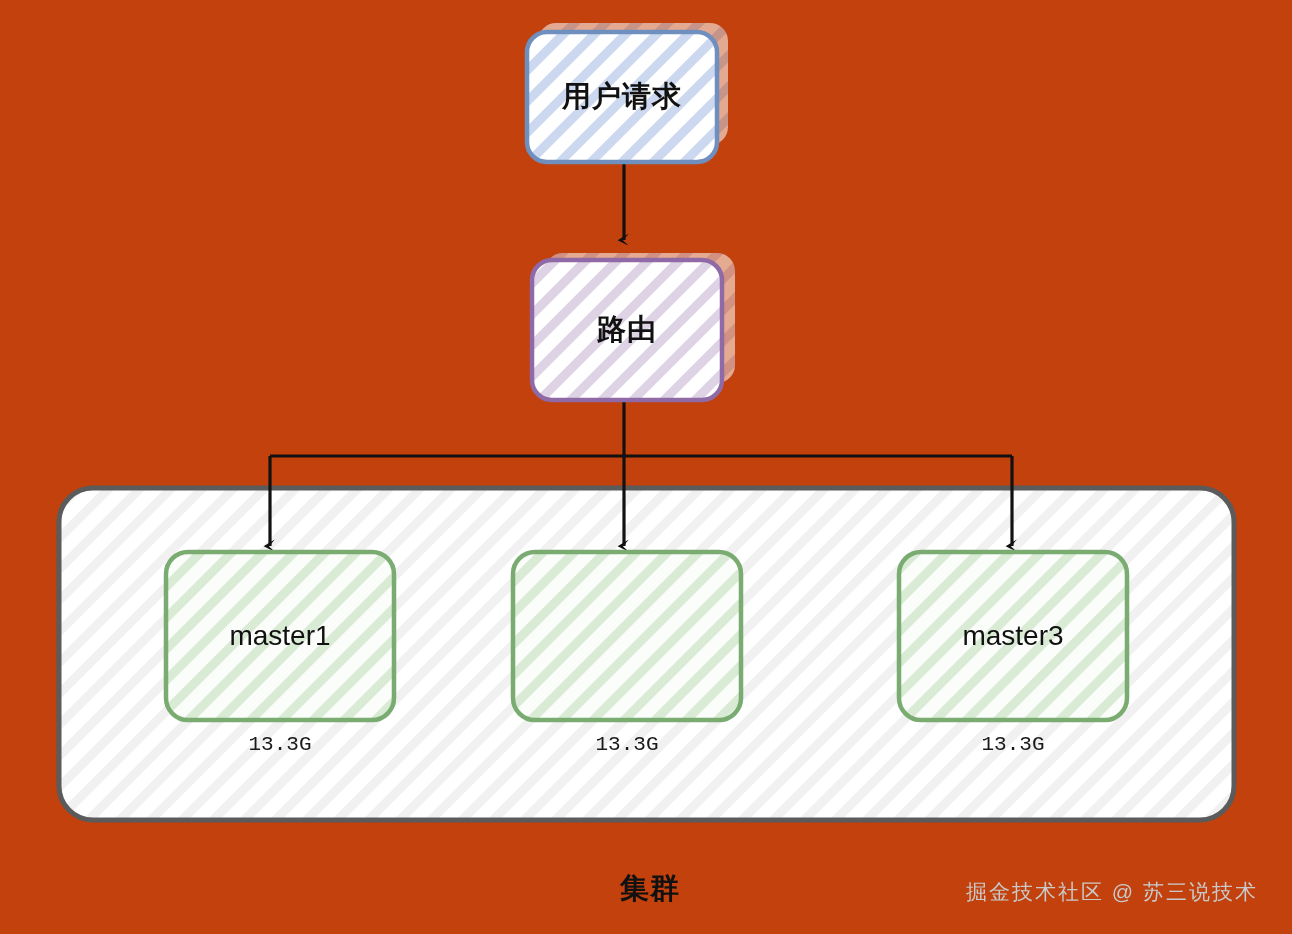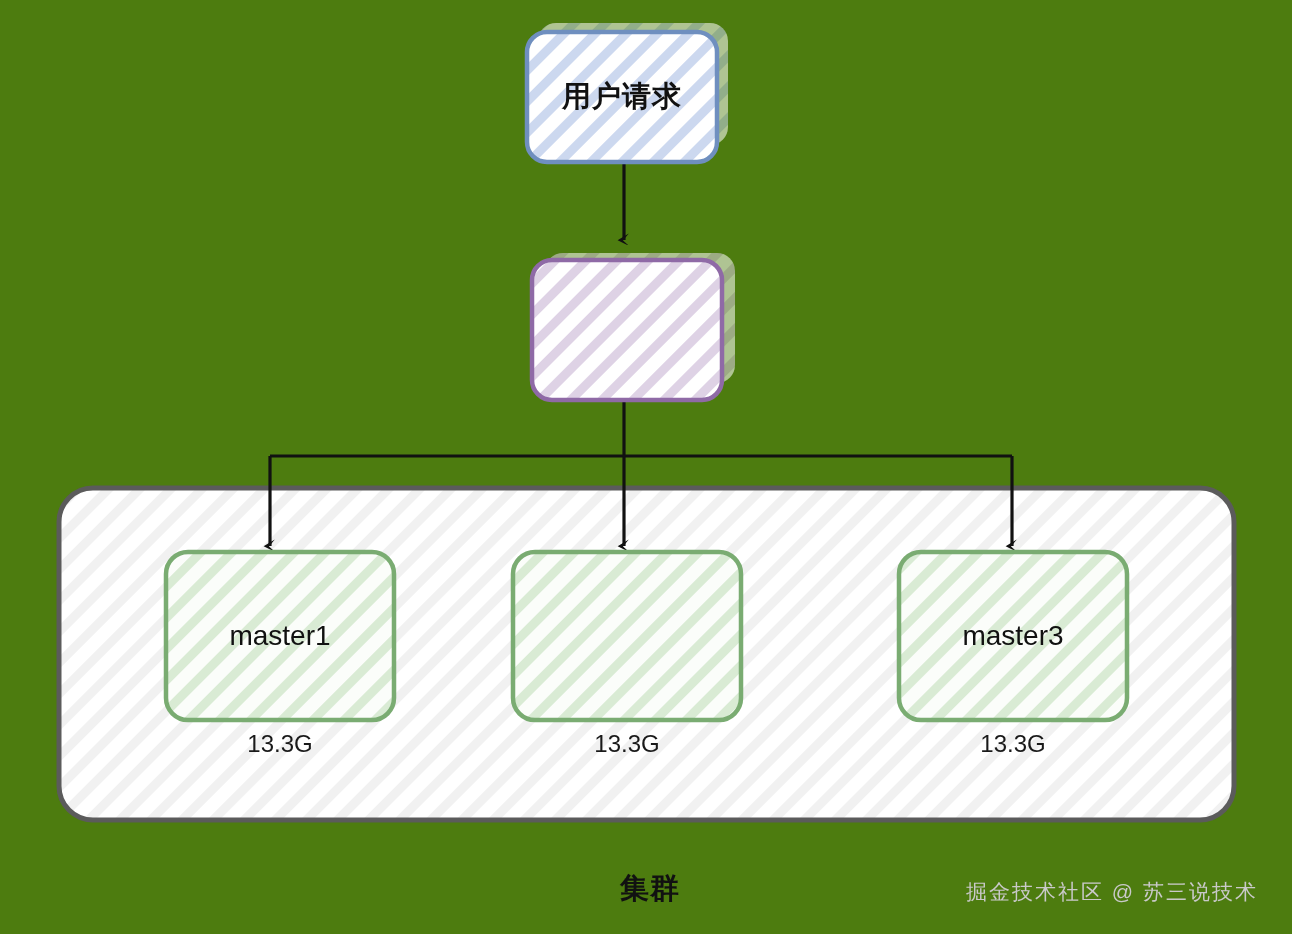--- a/index.html
+++ b/index.html
@@ -8,21 +8,21 @@
     padding: 0;
     background: #ffffff;
   }
   body {
     font-family: "Liberation Sans", "DejaVu Sans", sans-serif;
   }
   #canvas {
     position: relative;
     width: 1292px;
     height: 934px;
-    background: #4d7c0f;
+    background: #c2410c;
     overflow: hidden;
   }
   svg.layer {
     position: absolute;
     left: 0;
     top: 0;
     width: 1292px;
     height: 934px;
   }
   .node-label {
@@ -39,24 +39,24 @@
     font-weight: 700;
     letter-spacing: 1px;
     font-family: "Liberation Sans", "DejaVu Sans", sans-serif;
   }
   .mono-title {
     font-size: 28px;
     font-weight: 400;
     font-family: "Liberation Sans", "DejaVu Sans", sans-serif;
   }
   .cap-label {
-    font-size: 24px;
+    font-size: 21px;
     font-weight: 400;
     color: #1a1a1a;
-    font-family: Liberation Sans, sans-serif;
+    font-family: Liberation Mono, monospace;
   }
   .cluster-caption {
     font-size: 29px;
     font-weight: 700;
     color: #111111;
     letter-spacing: 1px;
   }
   .watermark {
     position: absolute;
     right: 34px;
@@ -120,20 +120,21 @@
 
     <rect x="532" y="260" width="190" height="140" rx="20" ry="20" fill="url(#hatch-purple)" stroke="#8f6aa6" stroke-width="4.5"></rect>
 
     <rect x="166" y="552" width="228" height="168" rx="22" ry="22" fill="url(#hatch-green)" stroke="#7aac72" stroke-width="4.5"></rect>
     <rect x="513" y="552" width="228" height="168" rx="22" ry="22" fill="url(#hatch-green)" stroke="#7aac72" stroke-width="4.5"></rect>
     <rect x="899" y="552" width="228" height="168" rx="22" ry="22" fill="url(#hatch-green)" stroke="#7aac72" stroke-width="4.5"></rect>
   </svg>
 
   <div class="node-label cjk-title" style="left:527px; top:32px; width:190px; height:130px;">用户请求</div>
 
+  <div class="node-label cjk-title" style="left:532px; top:260px; width:190px; height:140px;">路由</div>
 
   <div class="node-label mono-title" style="left:166px; top:552px; width:228px; height:168px;">master1</div>
   <div class="node-label mono-title" style="left:899px; top:552px; width:228px; height:168px;">master3</div>
 
   <div class="node-label cap-label" style="left:166px; top:728px; width:228px; height:32px;">13.3G</div>
   <div class="node-label cap-label" style="left:513px; top:728px; width:228px; height:32px;">13.3G</div>
   <div class="node-label cap-label" style="left:899px; top:728px; width:228px; height:32px;">13.3G</div>
 
   <div class="node-label cluster-caption" style="left:540px; top:868px; width:220px; height:42px;">集群</div>
 

